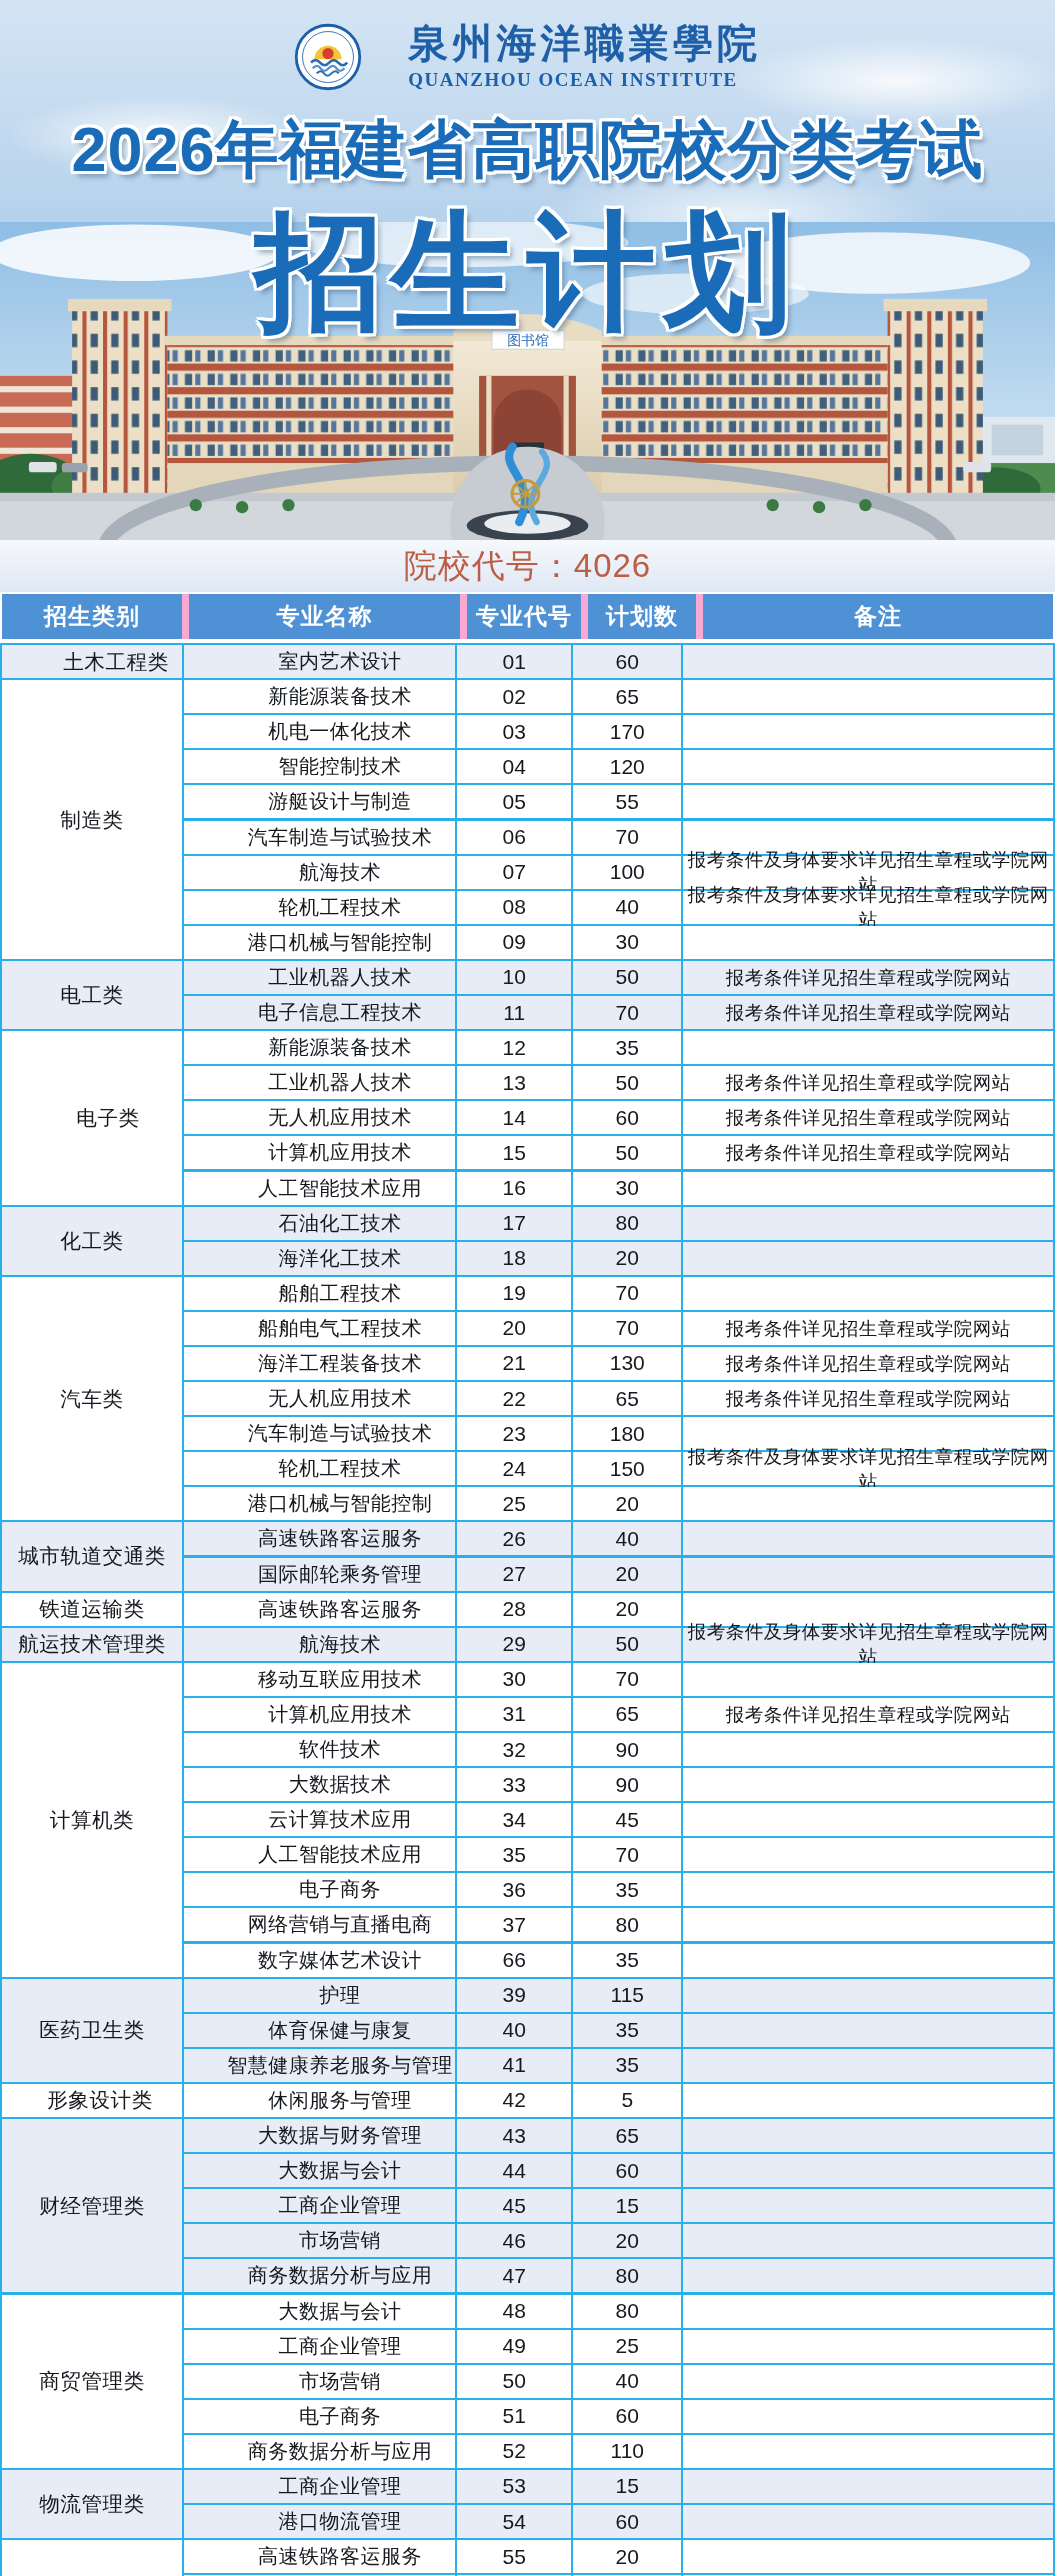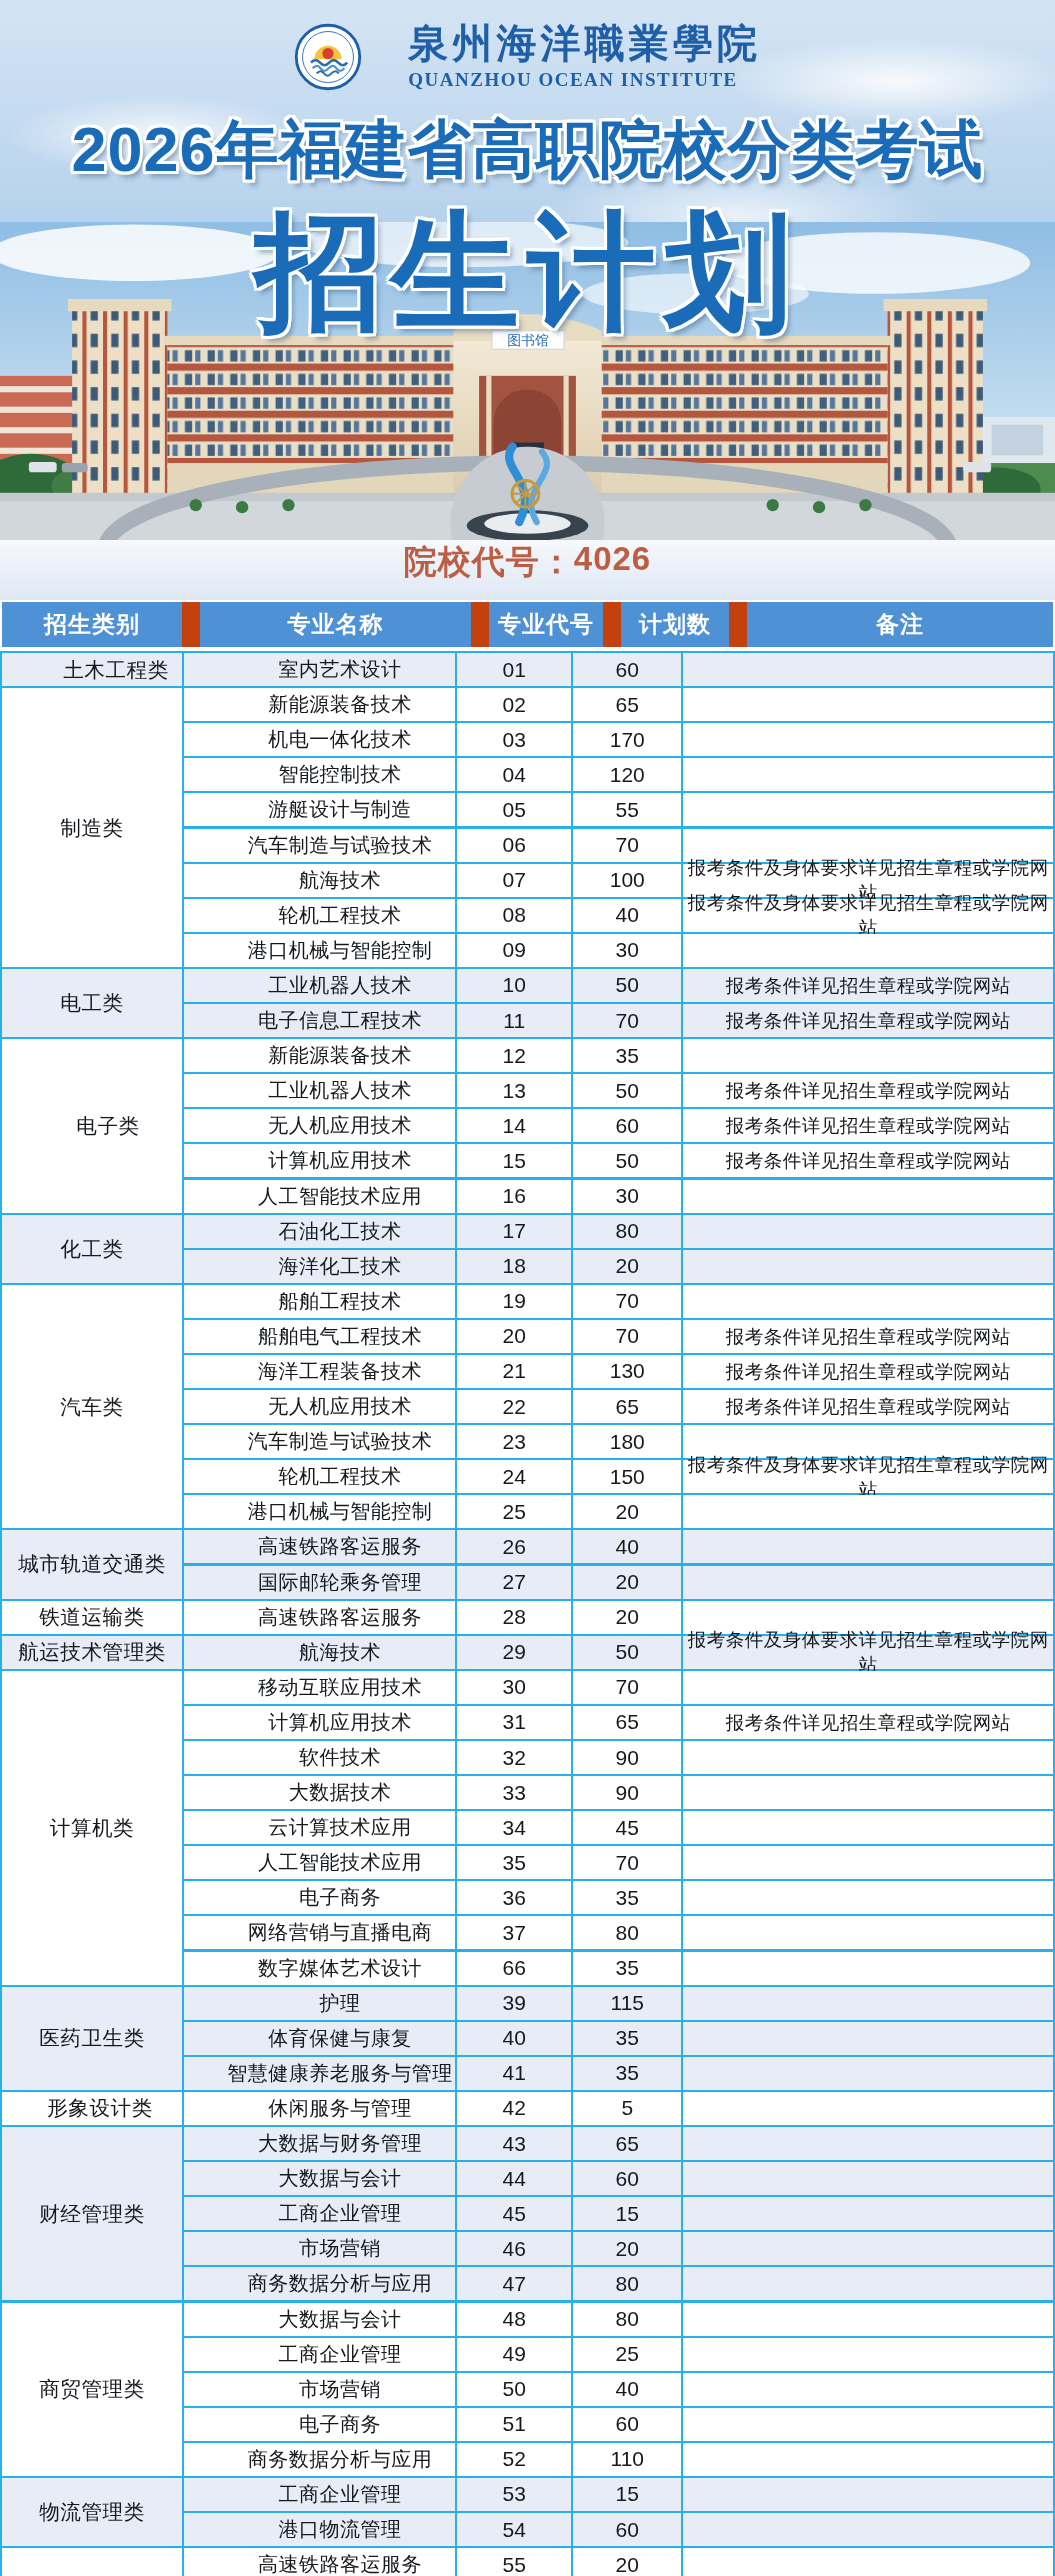--- a/index.html
+++ b/index.html
@@ -26,27 +26,27 @@
 
   .title1, .title2 { position:absolute; left:0; width:100%; text-align:center; font-weight:900; color:#1b6cb8; z-index:6;
     text-shadow:-2.6px -2.6px 0 #fff,2.6px -2.6px 0 #fff,-2.6px 2.6px 0 #fff,2.6px 2.6px 0 #fff,0 -3.1px 0 #fff,0 3.1px 0 #fff,-3.1px 0 0 #fff,3.1px 0 0 #fff,4.6px 5.7px 5.2px rgba(35,70,110,.4); }
   .title1 { top:107px; font-size:63px; letter-spacing:1px; }
   .title2 { top:187px; font-size:128px; letter-spacing:8.2px; }
 
   .photo { position:absolute; left:0; top:222px; width:1055px; height:318px; z-index:1; }
   .photo svg { width:100%; height:100%; display:block; }
 
   
-  .code-band { width:100%; height:60px; display:flex; align-items:flex-start; justify-content:center;
+  .code-band { width:100%; height:52px; display:flex; align-items:center; justify-content:center;
     background:linear-gradient(180deg,#f6f9fc 0%,#e9eff8 55%,#dfe8f4 100%);
-    color:#bb5e44; font-size:33px; font-weight:700; letter-spacing:1px; }
+    color:#bb5e44; font-size:33px; font-weight:400; letter-spacing:1px; }
 
   
-  .thead { width:1055px; display:grid; grid-template-columns:180px 271px 114px 108px 1fr; gap:18px;
-    border:2.6px solid #fff; background:#c2410c; height:49px; margin-bottom:2.1px; }
+  .thead { width:1055px; display:grid; grid-template-columns:180px 271px 114px 108px 1fr; gap:7px;
+    border:2.6px solid #fff; background:#f9a8d4; height:49px; margin-bottom:2.1px; }
   .thead .hcell { background:#4e91d5; color:#fff; font-size:23px; font-weight:700; display:flex; align-items:center; justify-content:center; letter-spacing:1px; }
 
   .tgrid { width:1055px; display:grid; grid-template-columns:180px 271px 114px 108px 1fr; gap:2.1px;
     grid-auto-rows:33px; background:#28b0ec; border:2.6px solid #28b0ec; }
   .cell { background:#fff; display:flex; align-items:center; justify-content:center; color:#15191e; text-align:center; }
   .cell.sh { background:#e8ecf6; }
   .cell.cat { font-size:20.6px; letter-spacing:0.5px; }
   .cell.name { font-size:20px; letter-spacing:0.5px;padding-left:41px; }
   .cell.code, .cell.count { font-size:21px; }
   .cell.remark { font-size:18.5px; letter-spacing:0.5px; }

